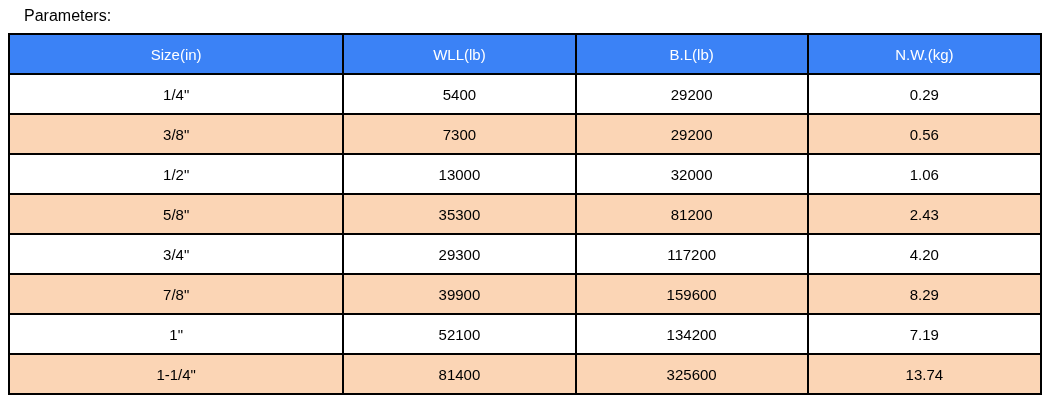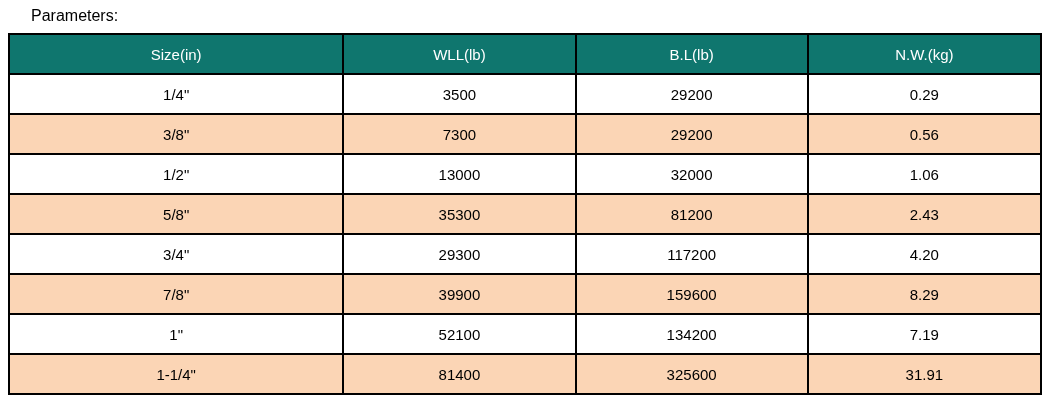--- a/index.html
+++ b/index.html
@@ -10,21 +10,21 @@
     font-family: "Liberation Sans", sans-serif;
     color: #000000;
   }
   .page {
     width: 1047px;
     height: 404px;
     background: #ffffff;
     overflow: hidden;
   }
   .page-title {
-    margin: 6px 0 0 31px;
+    margin: 6px 0 0 24px;
     font-size: 16px;
     line-height: 20px;
     color: #000000;
   }
   table.params-table {
     border-collapse: collapse;
     table-layout: fixed;
     width: 1034px;
     margin: 7px 0 0 8px;
   }
@@ -35,21 +35,21 @@
   table.params-table th,
   table.params-table td {
     border: 2px solid #000000;
     text-align: center;
     vertical-align: middle;
     height: 40px;
     font-size: 15px;
     padding: 0 4px;
   }
   table.params-table th {
-    background: #0f766e;
+    background: #3b82f6;
     color: #ffffff;
     font-weight: normal;
   }
   table.params-table tr.row-even td { background: #ffffff; }
   table.params-table tr.row-odd  td { background: #fbd5b5; }
 </style>
 </head>
 <body>
 
 <div class="page">
@@ -67,21 +67,21 @@
       <tr>
         <th>Size(in)</th>
         <th>WLL(lb)</th>
         <th>B.L(lb)</th>
         <th>N.W.(kg)</th>
       </tr>
     </thead>
     <tbody>
       <tr class="row-even">
         <td>1/4"</td>
-        <td>3500</td>
+        <td>5400</td>
         <td>29200</td>
         <td>0.29</td>
       </tr>
       <tr class="row-odd">
         <td>3/8"</td>
         <td>7300</td>
         <td>29200</td>
         <td>0.56</td>
       </tr>
       <tr class="row-even">
@@ -111,18 +111,18 @@
       <tr class="row-even">
         <td>1"</td>
         <td>52100</td>
         <td>134200</td>
         <td>7.19</td>
       </tr>
       <tr class="row-odd">
         <td>1-1/4"</td>
         <td>81400</td>
         <td>325600</td>
-        <td>31.91</td>
+        <td>13.74</td>
       </tr>
     </tbody>
   </table>
 
 </div>
 
 </body></html>

